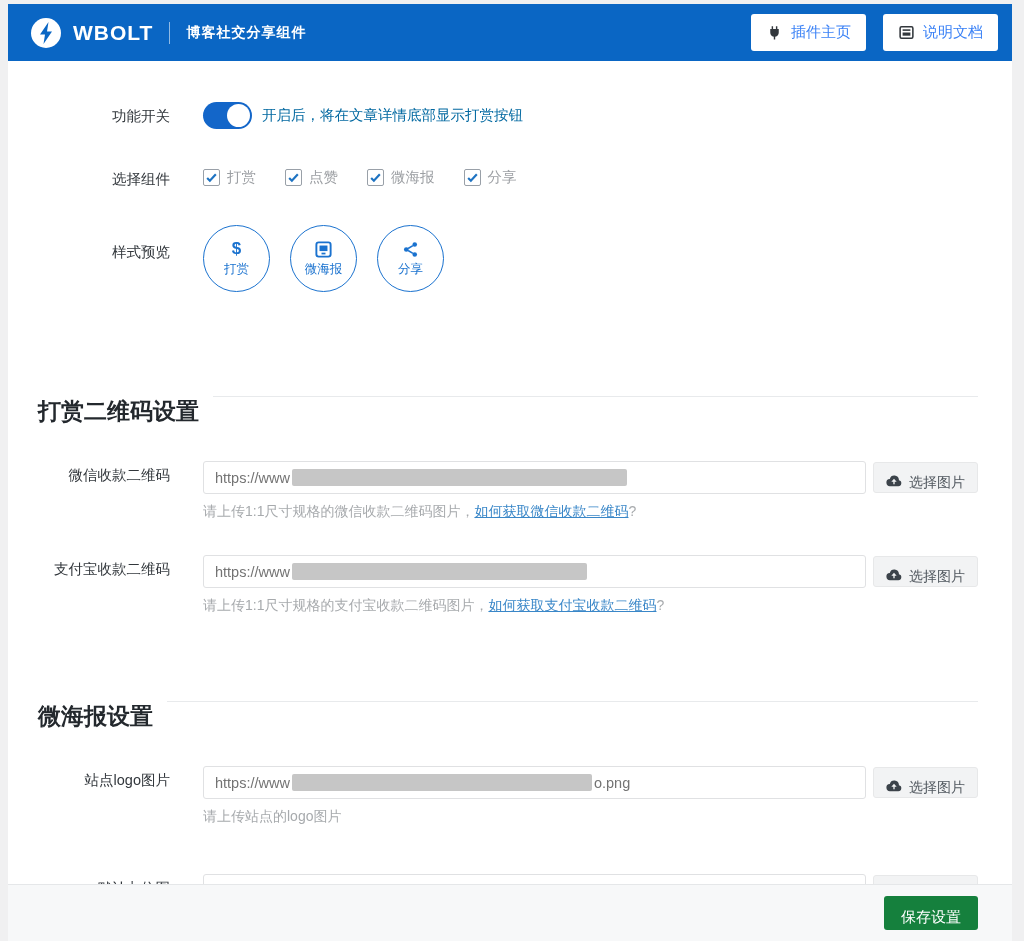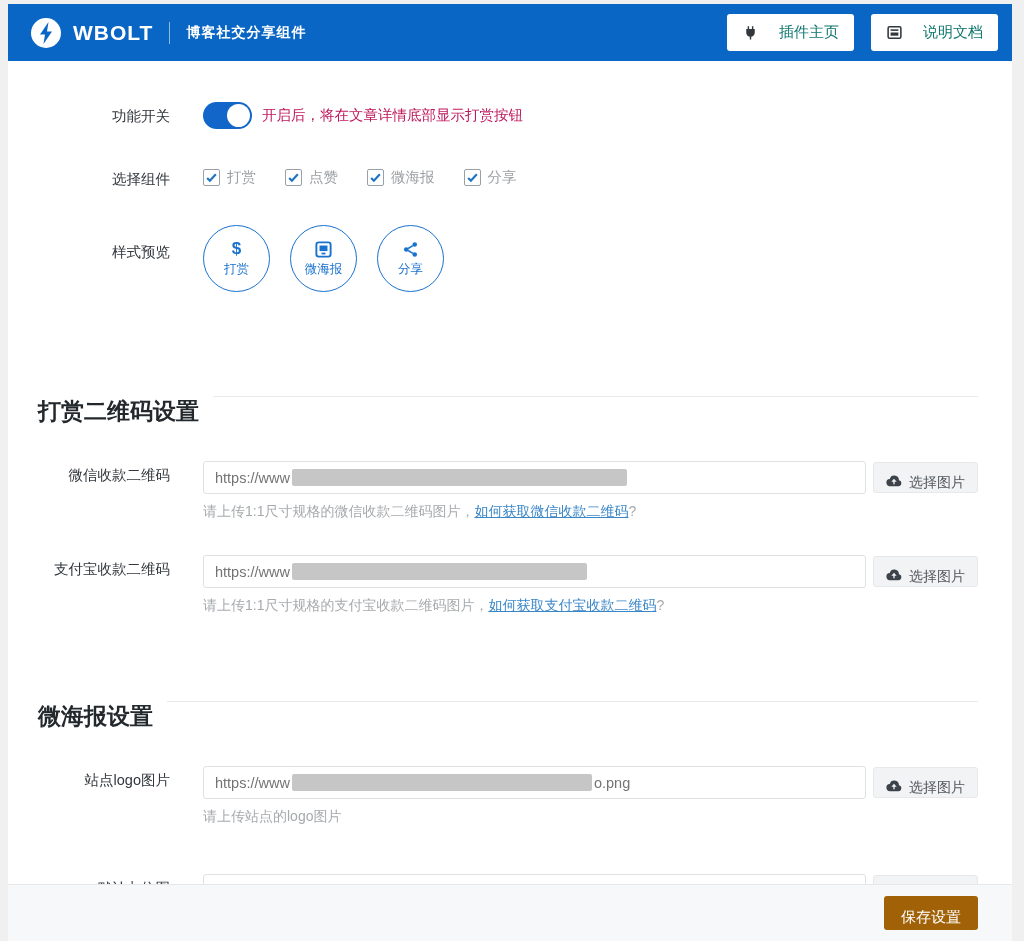--- a/index.html
+++ b/index.html
@@ -24,21 +24,21 @@
   .brand {
     color:#fff; font-size:21px; font-weight:600; letter-spacing:1px; margin-left:11px;
   }
   .header-sep {
     width:1px; height:22px; background:rgba(255,255,255,.55); margin:0 16px;
   }
   .header-title { color:#fff; font-size:14px; font-weight:700; letter-spacing:1px; }
   .header-spacer { flex:1; }
   .header-btn {
     background:#fff; border:none; border-radius:3px; height:37px; padding:0 15px;
-    display:flex; align-items:center; gap:20px; font-size:15px; color:#0f766e;
+    display:flex; align-items:center; gap:8px; font-size:15px; color:#3b82f6;
     cursor:pointer; margin-left:17px;
     font-family:inherit;
   }
   .header-btn svg { display:block; }
   
   .content { flex:1; padding:0 34px 0 22px; overflow:hidden; }
   .row { display:flex; }
   .row-label {
     width:140px; flex:0 0 auto; text-align:right; font-size:14.5px; color:#32373c; padding-top:5px;
   }
@@ -47,21 +47,21 @@
   .gap-sm { margin-top:36px; }
   
   .toggle-line { display:flex; align-items:center; gap:10px; }
   .toggle {
     width:49px; height:27px; border-radius:14px; background:#1366c9; position:relative; cursor:pointer;
     flex:0 0 auto;
   }
   .toggle .knob {
     position:absolute; right:2px; top:2px; width:23px; height:23px; border-radius:50%; background:#fff;
   }
-  .hint-text { color:#be185d; font-size:14.5px; }
+  .hint-text { color:#0369a1; font-size:14.5px; }
   
   .check-group { display:flex; align-items:center; padding-top:3px; }
   .check-item { display:flex; align-items:center; margin-right:29px; }
   .checkbox {
     width:17px; height:17px; background:#fff; border:1px solid #99a0a8; border-radius:2px;
     display:flex; align-items:center; justify-content:center; cursor:pointer;
   }
   .checkbox svg { display:block; }
   .check-item .cb-label { margin-left:7px; color:#9c9fa3; font-size:14.5px; }
   
@@ -99,21 +99,21 @@
     font-size:14px; color:#50575e; cursor:pointer; font-family:inherit;
   }
   .field-hint { margin-top:9px; font-size:14px; color:#a7aaad; }
   .field-hint a { color:#3a87c8; text-decoration:underline; cursor:pointer; }
   
   .footer {
     flex:0 0 auto; height:57px; background:#f7f8f9; border-top:1px solid #e5e7e9;
     display:flex; align-items:center; justify-content:flex-end; padding-right:34px;
   }
   .save-btn {
-    background:#a16207; color:#fff; border:none; border-radius:3px;
+    background:#15803d; color:#fff; border:none; border-radius:3px;
     height:34px; padding:12px 17px; font-size:15px; cursor:pointer; font-family:Liberation Mono, monospace;
   }
 </style>
 </head>
 <body>
 
 <div class="page">
 
   <div class="header">
     <span class="logo-circle">

